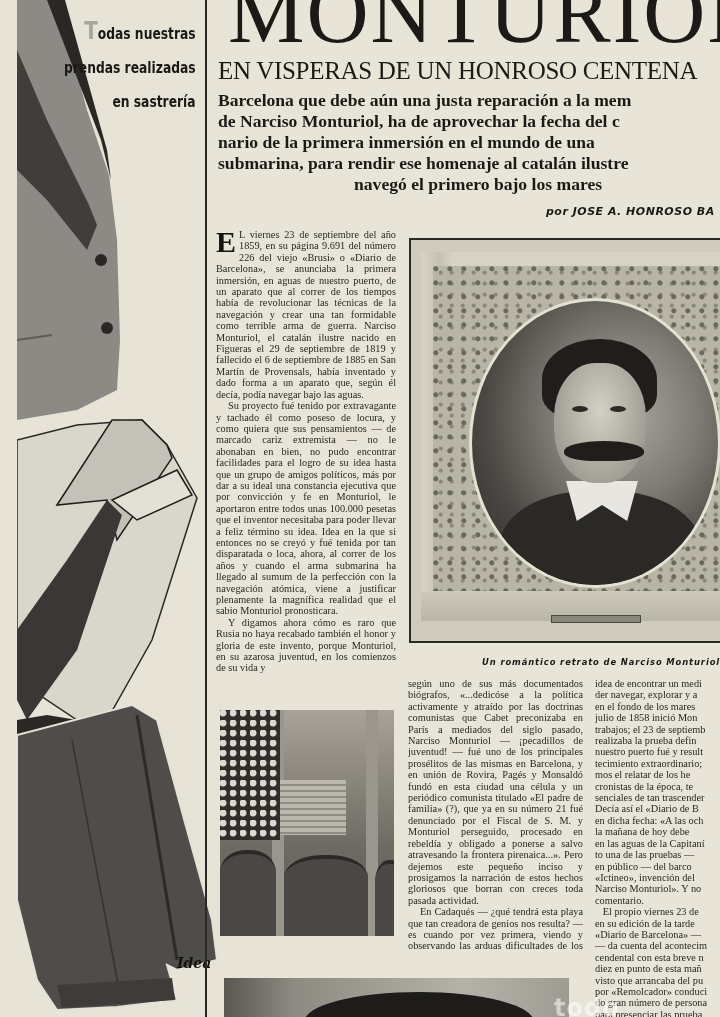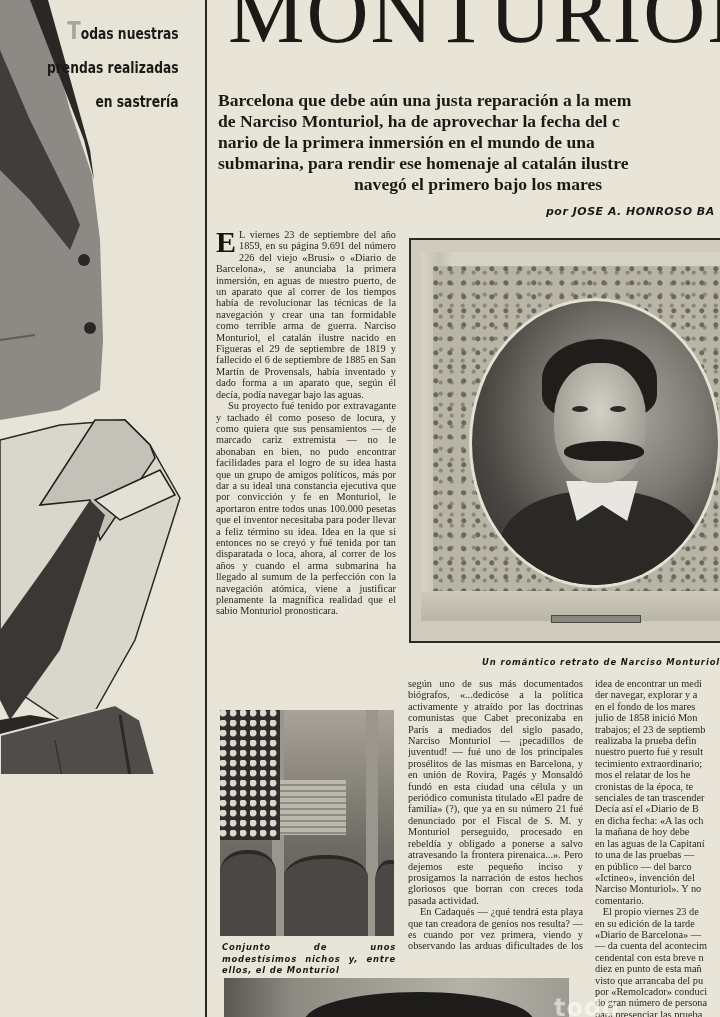--- a/index.html
+++ b/index.html
@@ -6,21 +6,21 @@
   html, body { width: 720px; height: 1017px; overflow: hidden; }
   body {
     background: #e6e2d6;
     position: relative;
     font-family: "Liberation Serif", "DejaVu Serif", serif;
     color: #1e1c18;
   }
   .page { position: absolute; inset: 0; background: #e8e4d8; }
 
   
-  .ad { position: absolute; left: 0; top: 0; width: 205px; height: 774px; overflow: hidden; background: #e7e3d7; }
+  .ad { position: absolute; left: 17px; top: 0; width: 205px; height: 1017px; overflow: hidden; background: #e7e3d7; }
   .ad-rule { position: absolute; left: 205px; top: 0; width: 2px; height: 1017px; background: #2a2824; }
   .ad-headline {
     position: absolute; right: 26px; top: 14px; text-align: right;
     font-family: "DejaVu Sans", sans-serif; font-weight: bold;
     font-size: 15px; line-height: 34px; letter-spacing: 0px; color: #1a1916;
     transform: scaleX(0.82); transform-origin: right top;
   }
   .ad-headline .big-t { font-size: 24px; color: #a9a69d; }
   .ad-illustration { position: absolute; left: 0; top: 0; width: 205px; height: 1017px; }
   .ad-brand {
@@ -162,32 +162,34 @@
     <div class="ad-headline">
       <div><span class="big-t">T</span><span>odas nuestras</span></div>
       <div>prendas realizadas</div>
       <div>en sastrería</div>
     </div>
     <div class="ad-brand">Idea</div>
   </div>
   <div class="ad-rule"></div>
 
   <div class="title">MONTURIOL</div>
+  <div class="subtitle">EN VISPERAS DE UN HONROSO CENTENA</div>
   <div class="lede">
     <div>Barcelona que debe aún una justa reparación a la mem</div>
     <div>de Narciso Monturiol, ha de aprovechar la fecha del c</div>
     <div>nario de la primera inmersión en el mundo de una</div>
     <div>submarina, para rendir ese homenaje al catalán ilustre</div>
     <div class="center">navegó el primero bajo los mares</div>
   </div>
   <div class="byline">por JOSE A. HONROSO BA</div>
 
   <div class="col col1a">
     <p class="first"><span class="dropcap">E</span><span>L viernes 23 de septiembre del año 1859, en su página 9.691 del número 226 del viejo «Brusi» o «Diario de Barcelona», se anunciaba la primera inmersión, en aguas de nuestro puerto, de un aparato que al correr de los tiempos había de revolucionar las técnicas de la navegación y crear una tan formidable como terrible arma de guerra. Narciso Monturiol, el catalán ilustre nacido en Figueras el 29 de septiembre de 1819 y fallecido el 6 de septiembre de 1885 en San Martín de Provensals, había inventado y dado forma a un aparato que, según él decía, podía navegar bajo las aguas.</span></p>
     <p>Su proyecto fué tenido por extravagante y tachado él como poseso de locura, y como quiera que sus pensamientos — de marcado cariz extremista — no le abonaban en bien, no pudo encontrar facilidades para el logro de su idea hasta que un grupo de amigos políticos, más por dar a su ideal una constancia ejecutiva que por convicción y fe en Monturiol, le aportaron entre todos unas 100.000 pesetas que el inventor necesitaba para poder llevar a feliz término su idea. Idea en la que si entonces no se creyó y fué tenida por tan disparatada o loca, ahora, al correr de los años y cuando el arma submarina ha llegado al sumum de la perfección con la navegación atómica, viene a justificar plenamente la magnífica realidad que el sabio Monturiol pronosticara.</p>
+    <p>Y digamos ahora cómo es raro que Rusia no haya recabado también el honor y gloria de este invento, porque Monturiol, en su azarosa juventud, en los comienzos de su vida y</p>
   </div>
 
   <div class="portrait">
     <div class="outer-frame"></div>
     <div class="ornate"></div>
     <div class="oval">
       <div class="body"></div>
       <div class="collar"></div>
       <div class="hair"></div>
       <div class="face"></div>
@@ -203,21 +205,20 @@
   <div class="niche">
     <div class="wall"></div>
     <div class="pillar" style="left:52px"></div>
     <div class="pillar" style="left:146px"></div>
     <div class="plaque"></div>
     <div class="arch a1"></div>
     <div class="arch a2"></div>
     <div class="arch a3"></div>
     <div class="tree"></div>
   </div>
-  <div class="caption caption2">Conjunto de unos modestísimos nichos y, entre ellos, el de Monturiol</div>
 
   <div class="col col2">
     <p class="first">según uno de sus más documentados biógrafos, «...dedicóse a la política activamente y atraído por las doctrinas comunistas que Cabet preconizaba en París a mediados del siglo pasado, Narciso Monturiol — ¡pecadillos de juventud! — fué uno de los principales prosélitos de las mismas en Barcelona, y en unión de Rovira, Pagés y Monsaldó fundó en esta ciudad una célula y un periódico comunista titulado «El padre de familia» (?), que ya en su número 21 fué denunciado por el Fiscal de S. M. y Monturiol perseguido, procesado en rebeldía y obligado a ponerse a salvo atravesando la frontera pirenaica...». Pero dejemos este pequeño inciso y prosigamos la narración de estos hechos gloriosos que borran con creces toda pasada actividad.</p>
     <p>En Cadaqués — ¿qué tendrá esta playa que tan creadora de genios nos resulta? — es cuando por vez primera, viendo y observando las arduas dificultades de los hombres dedicados a la pesca del coral, se le ocurre la</p>
   </div>
 
   <div class="col col3" id="col3">
       <div style="white-space: pre;">idea de encontrar un medi</div>
       <div style="white-space: pre;">der navegar, explorar y a</div>
       <div style="white-space: pre;">en el fondo de los mares</div>

